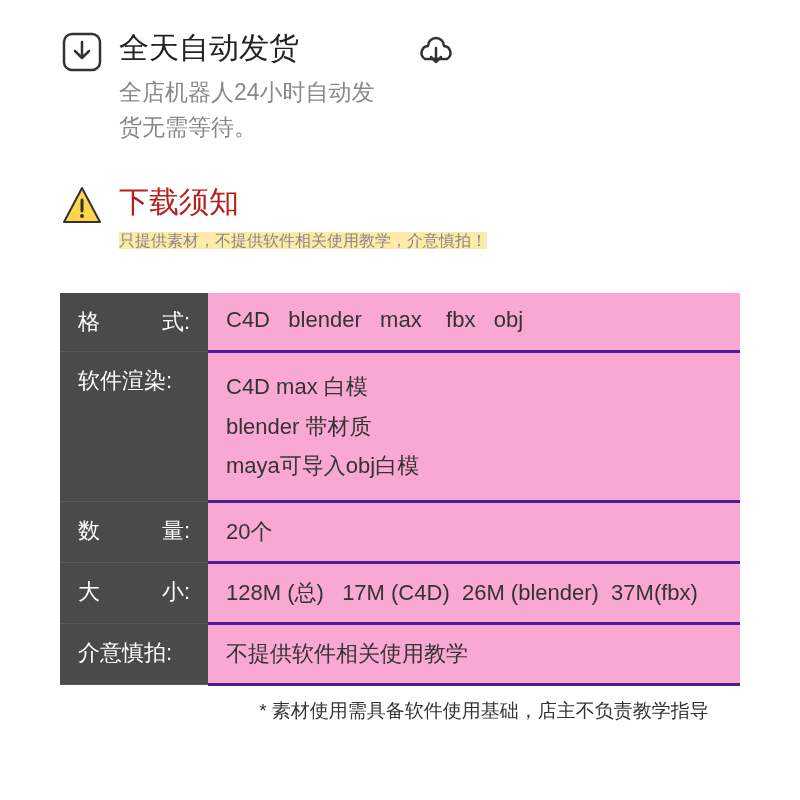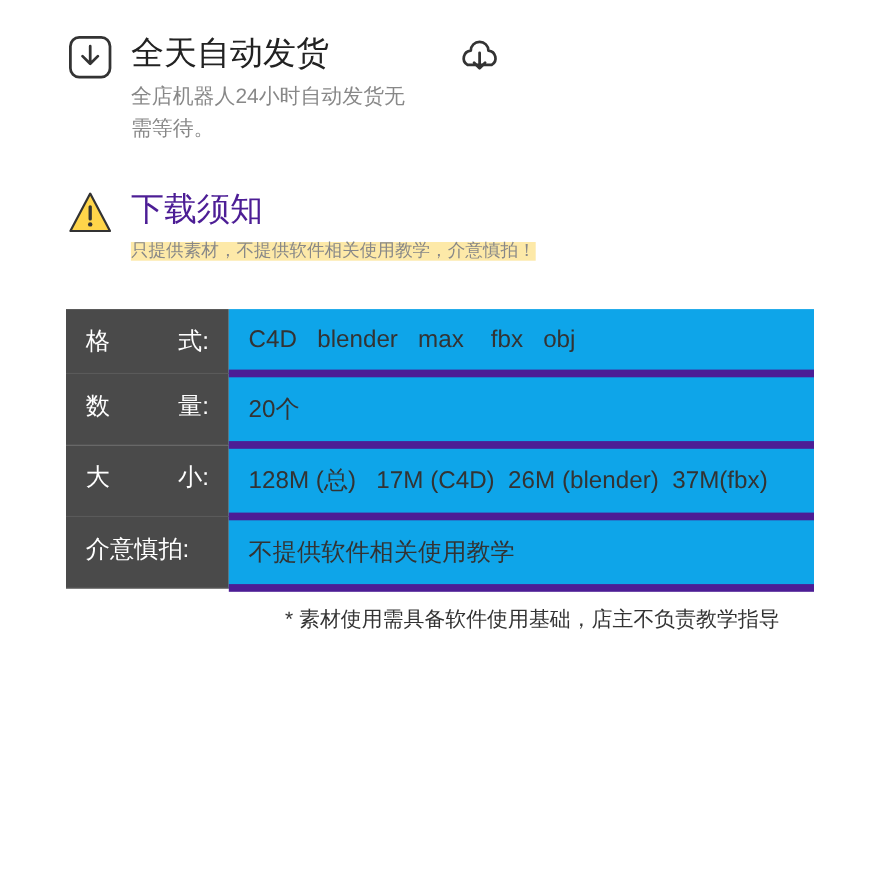--- a/index.html
+++ b/index.html
@@ -30,38 +30,38 @@
     justify-content: center;
   }
   .feature-title {
     font-size: 30px;
     font-weight: 400;
     color: #222;
     margin-top: -2px;
     margin-bottom: 6px;
   }
   .feature-desc {
-    font-size: 19px;
+    font-size: 23px;
     color: #888;
     line-height: 1.5;
   }
   .notice {
     display: flex;
     gap: 15px;
     margin-bottom: 40px;
   }
   .notice-icon {
     width: 44px;
     height: 44px;
     flex-shrink: 0;
   }
   .notice-title {
     font-size: 30px;
     font-weight: 400;
-    color: #4c1d95;
+    color: #b91c1c;
     margin-top: -2px;
     margin-bottom: 6px;
   }
   .notice-line1 {
     font-size: 19px;
     color: #888;
     line-height: 1.5;
   }
   .notice-line2 {
     font-size: 16px;
@@ -82,23 +82,23 @@
   .spec-label {
     background: #4a4a4a;
     color: #fff;
     width: 148px;
     text-align: left;
     white-space: nowrap;
     border-bottom: 1px solid #5a5a5a;
     letter-spacing: 0;
   }
   .spec-value {
-    background: #0ea5e9;
+    background: #f9a8d4;
     color: #333;
-    border-bottom: 7px solid #4c1d95;
+    border-bottom: 3px solid #4c1d95;
   }
   .spec-value .multi { display: block; line-height: 1.8; }
   .footnote {
     font-size: 19px;
     color: #333;
     padding: 12px 0 0 168px;
     text-align: center;
   }
   .label-spread {
     display: flex;
@@ -151,20 +151,28 @@
       <tr>
     <td class="spec-label">
       <span class="label-spread">
             <span>格</span>
             <span>式:</span>
           </span>
     </td>
     <td class="spec-value" style="white-space: pre;">C4D   blender   max    fbx   obj</td>
   </tr>
   <tr>
+    <td class="spec-label">软件渲染:</td>
+    <td class="spec-value">
+      <span class="multi">C4D  max 白模</span>
+      <span class="multi">blender 带材质</span>
+      <span class="multi">maya可导入obj白模</span>
+    </td>
+  </tr>
+  <tr>
     <td class="spec-label">
       <span class="label-spread">
             <span>数</span>
             <span>量:</span>
           </span>
     </td>
     <td class="spec-value">20个</td>
   </tr>
   <tr>
     <td class="spec-label">

